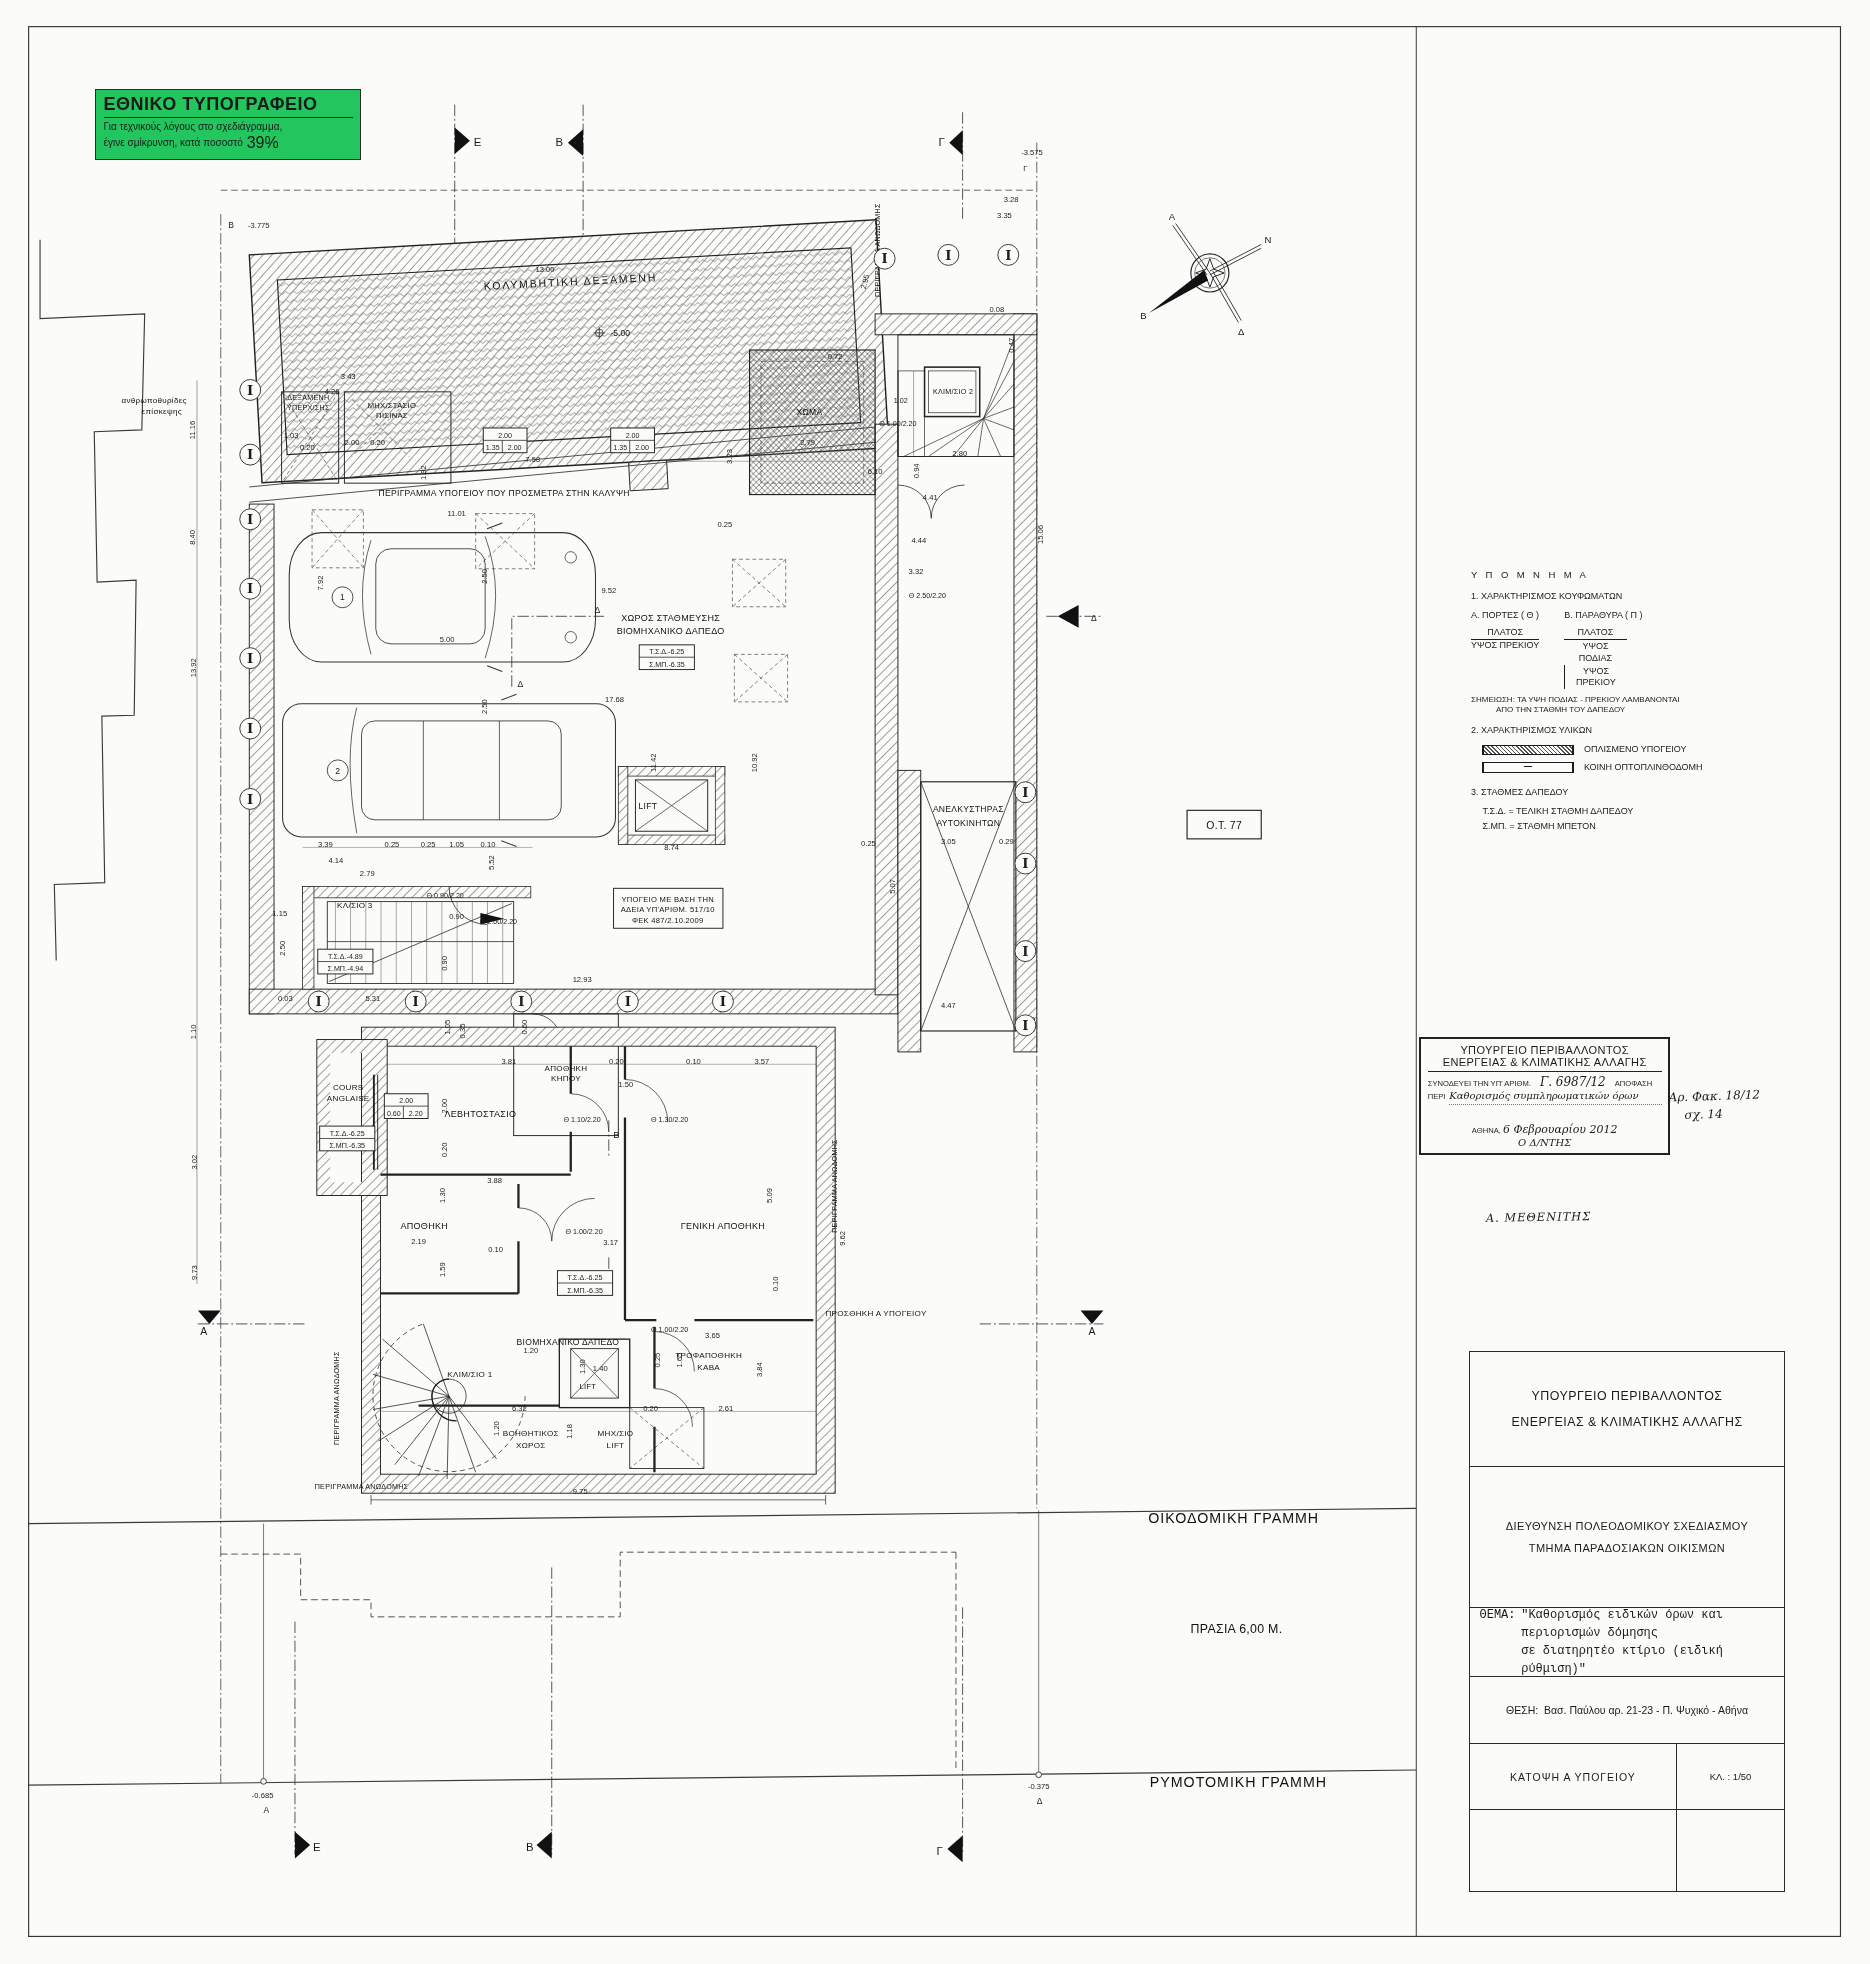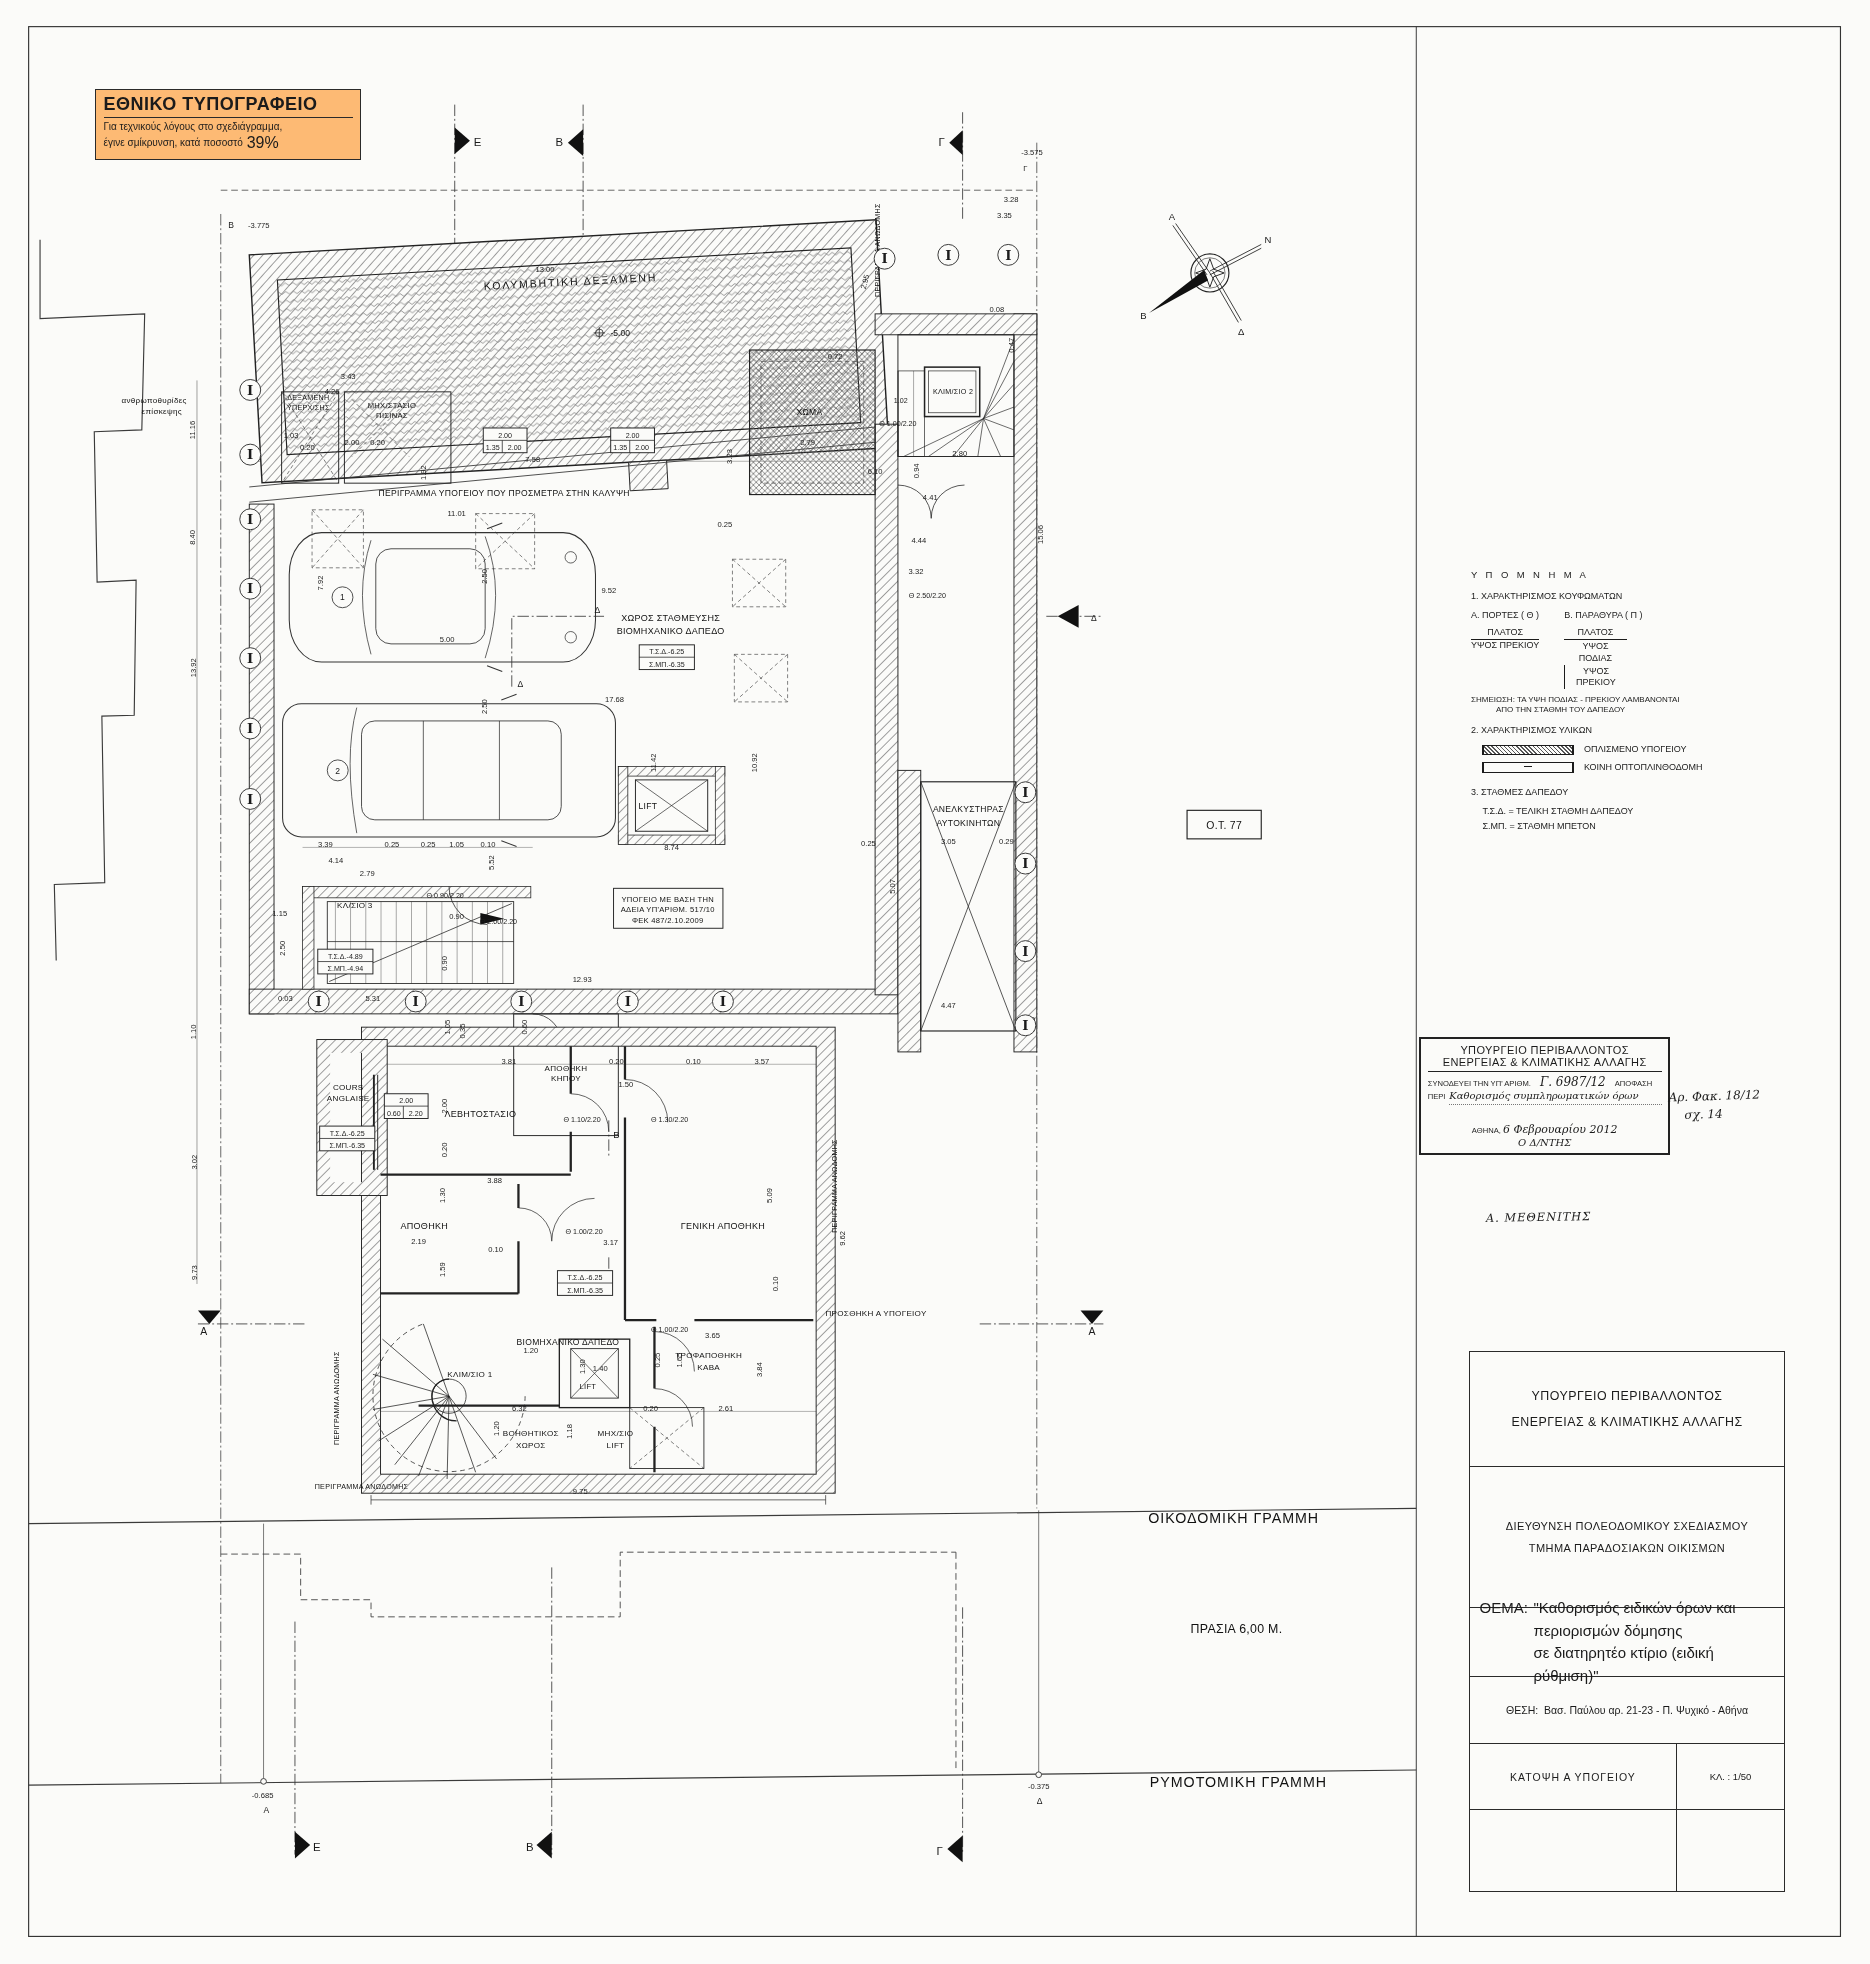--- a/index.html
+++ b/index.html
@@ -4,21 +4,21 @@
 <style>
   html,body{margin:0;padding:0;background:#e8e8e6;}
   #sheet{position:relative;width:1871px;height:1964px;background:#fbfbf9;font-family:"Liberation Sans",sans-serif;overflow:hidden;}
   #plan-svg{position:absolute;left:0;top:0;}
   svg text{fill:#1b1b1b;}
   .dim{font-size:8px;text-anchor:middle;}
   .room{font-size:9.5px;text-anchor:middle;letter-spacing:.3px;fill:#111;}
   .colI{font-family:"DejaVu Serif",serif;font-weight:bold;text-anchor:middle;font-size:14px;}
   .ov{position:absolute;color:#1b1b1b;}
   
-  #print-stamp{left:95px;top:89px;width:249px;border:1.9px solid #2a2a2a;padding:3.8px 7.6px 5.7px;background:#fdba74;}
+  #print-stamp{left:95px;top:89px;width:249px;border:1.9px solid #2a2a2a;padding:3.8px 7.6px 5.7px;background:#22c55e;}
   #print-stamp .t{font-size:18px;font-weight:bold;letter-spacing:0.5px;border-bottom:1.4px solid #2a2a2a;padding-bottom:1.9px;margin-bottom:2.9px;white-space:nowrap;}
   #print-stamp .l{font-size:10px;line-height:1.25;white-space:nowrap;}
   #print-stamp .pct{font-size:16px;margin-left:3.8px;vertical-align:-1.9px;}
   
   #legend{left:1471px;top:569px;width:285px;font-size:9px;line-height:1.3;}
   #legend .lt{letter-spacing:2.9px;font-size:9.5px;margin-bottom:9.5px;}
   #legend .sec{margin-bottom:7.6px;}
   #legend .cols{display:flex;gap:25px;margin:7.6px 0 5.7px;}
   #legend .frac{display:inline-block;text-align:center;}
   #legend .frac .top{border-bottom:1px solid #1b1b1b;padding:0 13.3px 1px;display:block;}
@@ -46,21 +46,21 @@
   #approval .date .d{font-size:11px;}
   #approval .dir{text-align:center;font-size:10px;margin-top:1px;}
   #file-ref{left:1669px;top:1087px;font-size:12px;transform:rotate(-2deg);line-height:1.5;}
   #file-ref .i2{margin-left:15px;}
   #signature{left:1486px;top:1210px;font-size:11.4px;letter-spacing:1px;transform:rotate(-1deg);}
   
   #title-block{left:1469px;top:1351px;width:314px;height:539px;border:1.4px solid #2a2a2a;display:flex;flex-direction:column;background:#fbfbf9;}
   #title-block .r{border-bottom:1px solid #2a2a2a;display:flex;flex-direction:column;justify-content:center;text-align:center;}
   #title-block .r1{height:114px;font-size:12.4px;letter-spacing:0.5px;line-height:2.1;}
   #title-block .r2{height:140px;font-size:11px;letter-spacing:0.4px;line-height:2;}
-  #title-block .r3{height:68px;font-size:15px;text-align:left;padding:0 9.5px;}
+  #title-block .r3{height:68px;font-size:12px;text-align:left;padding:0 9.5px;font-family:Liberation Mono, monospace;}
   #title-block .r3 .tl{display:flex;gap:5.7px;justify-content:center;line-height:1.5;}
   #title-block .r4{height:66px;font-size:10.5px;}
   #title-block .split{flex-direction:row !important;text-align:center;padding:0 !important;}
   #title-block .r5{height:65px;}
   #title-block .r6{flex:1;border-bottom:none;}
   #title-block .cellL{flex:1;display:flex;align-items:center;justify-content:center;font-size:10.5px;letter-spacing:1px;}
   #title-block .cellR{width:107px;border-left:1px solid #2a2a2a;display:flex;align-items:center;justify-content:center;font-size:9.5px;}
 </style>
 </head>
 <body>

